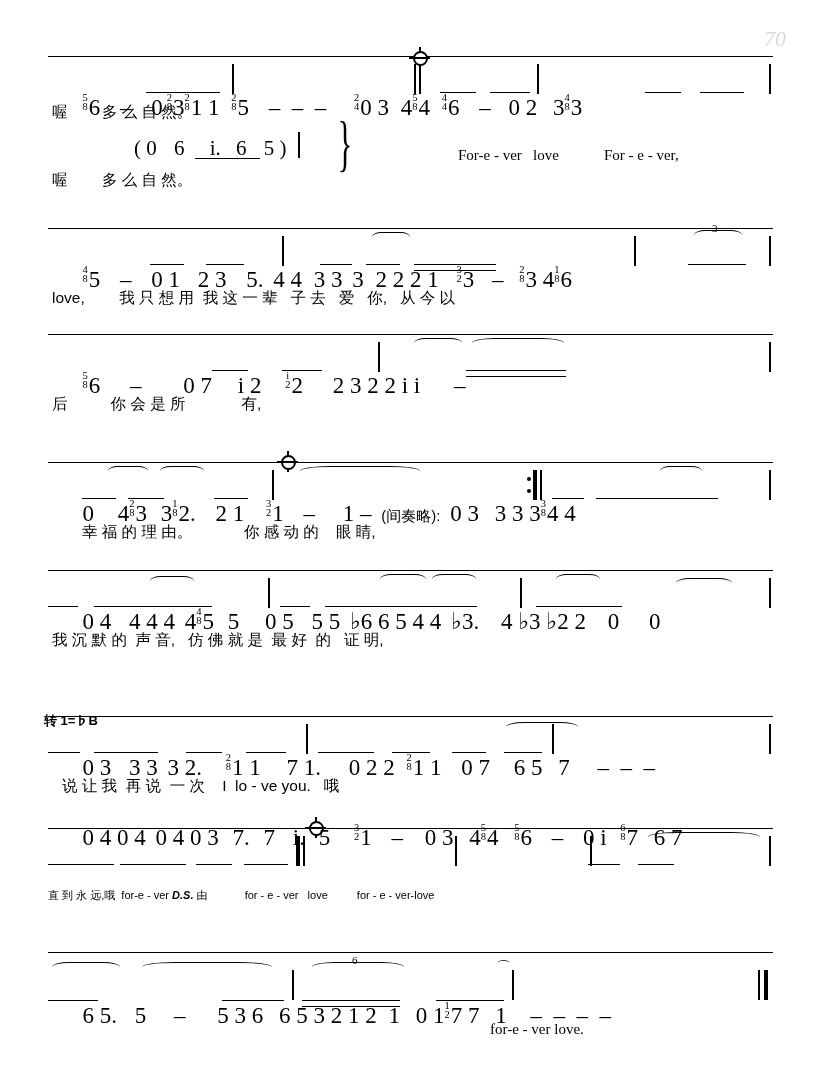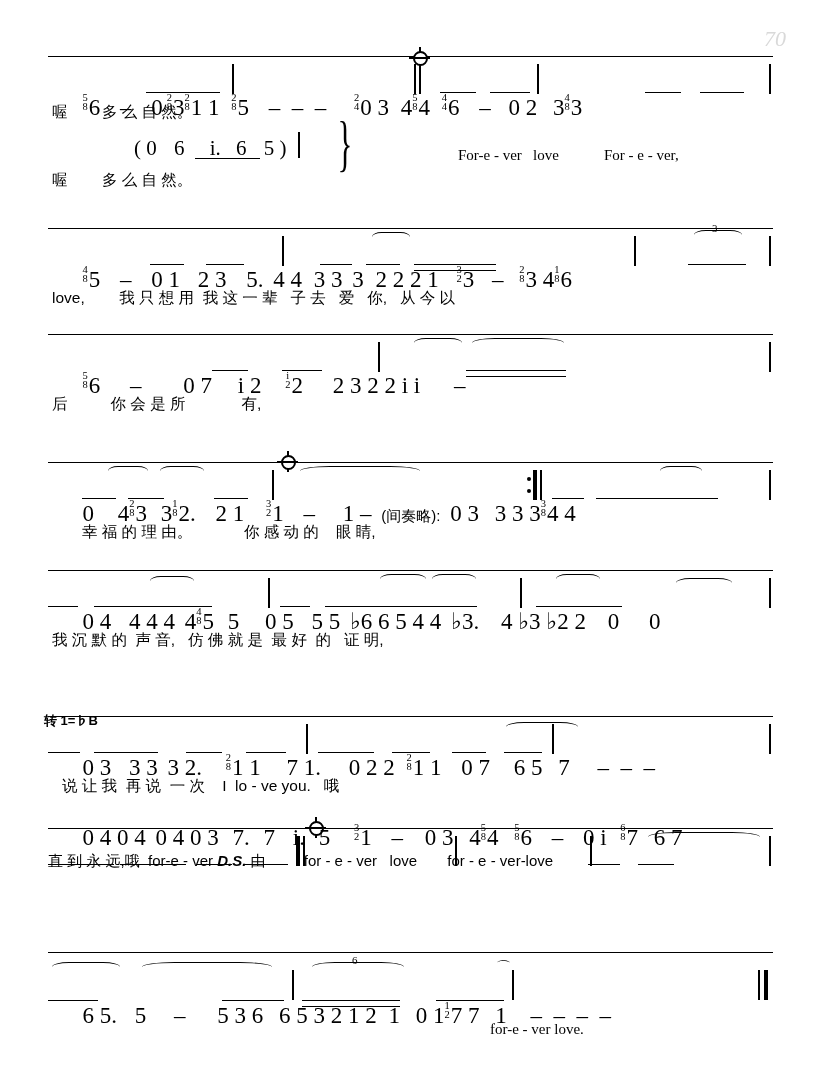--- a/index.html
+++ b/index.html
@@ -289,21 +289,21 @@
     <div class="beam" style="left:588px;top:864px;width:32px;"></div>
     <div class="beam" style="left:638px;top:864px;width:36px;"></div>
     <div class="slur" style="left:648px;top:832px;width:112px;"></div>
 
     <div class="bar thick" style="left:296px;top:836px;height:30px;"></div>
     <div class="bar" style="left:303px;top:836px;height:30px;"></div>
     <div class="bar" style="left:455px;top:836px;height:30px;"></div>
     <div class="bar" style="left:590px;top:836px;height:30px;"></div>
     <div class="bar" style="left:769px;top:836px;height:30px;"></div>
 
-    <div class="lyricrow" style="left:48px;top:853px;font-size:15px;">直 到 永 远,哦&nbsp; <span class="en">for-e - ver</span> <span class="bold ital">D.S.</span> 由<span style="letter-spacing:34px;">&nbsp;</span><span class="en">for - e - ver&nbsp;&nbsp; love</span><span style="letter-spacing:26px;">&nbsp;</span><span class="en">for - e - ver-love</span></div>
+    <div class="lyricrow" style="left:48px;top:890px;font-size:11px;">直 到 永 远,哦&nbsp; <span class="en">for-e - ver</span> <span class="bold ital">D.S.</span> 由<span style="letter-spacing:34px;">&nbsp;</span><span class="en">for - e - ver&nbsp;&nbsp; love</span><span style="letter-spacing:26px;">&nbsp;</span><span class="en">for - e - ver-love</span></div>
   </div>
 
   <div>
     <div class="staffline" style="left:48px;top:952px;width:725px;"></div>
 
     <div class="noterow" style="left:48px;top:978px;">
       6 5.<span style="letter-spacing:12px;">&nbsp;</span>5<span style="letter-spacing:22px;">&nbsp;</span>–<span style="letter-spacing:26px;">&nbsp;</span>5 3 6<span style="letter-spacing:10px;">&nbsp;</span>6 5 3 2 1 2<span style="letter-spacing:6px;">&nbsp;</span>1<span style="letter-spacing:10px;">&nbsp;</span>0 1<span class="ts"><span>1</span><span>2</span></span>7 7<span style="letter-spacing:10px;">&nbsp;</span>1<span style="letter-spacing:18px;">&nbsp;</span>–&nbsp;&nbsp;–&nbsp;&nbsp;–&nbsp;&nbsp;–
     </div>
     <div class="beam" style="left:48px;top:1000px;width:50px;"></div>
     <div class="beam" style="left:222px;top:1000px;width:62px;"></div>

